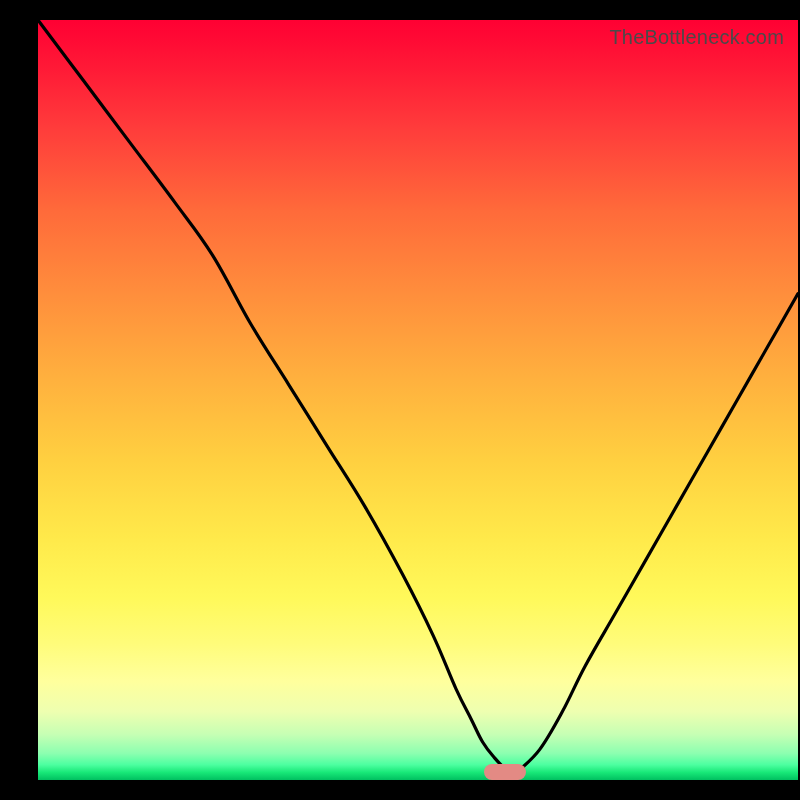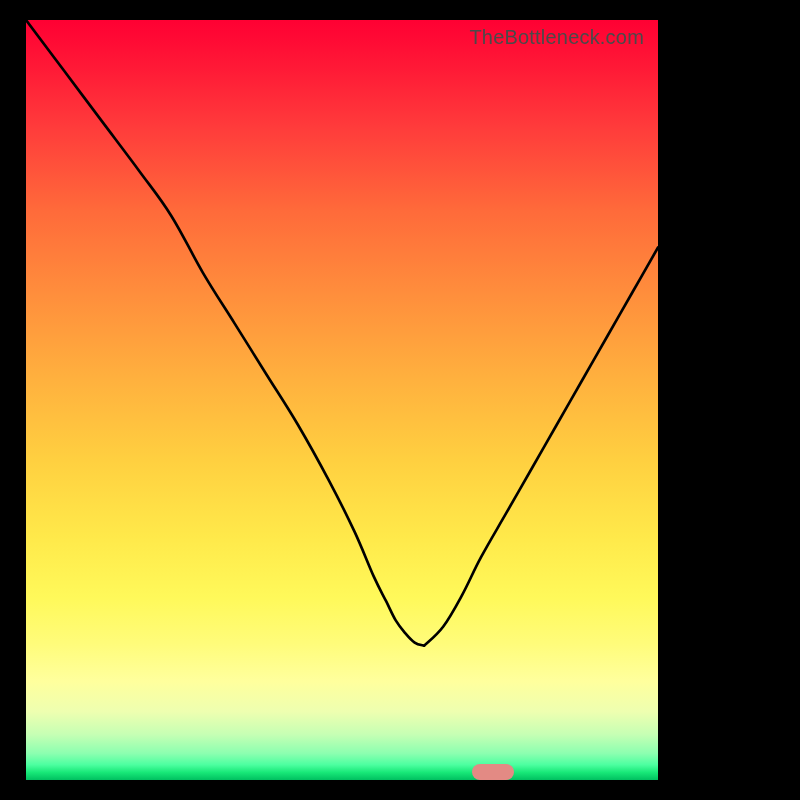--- a/index.html
+++ b/index.html
@@ -14,23 +14,23 @@
   .frame {
     position: absolute;
     left: 10px;
     top: 10px;
     width: 780px;
     height: 780px;
     background: #000;
   }
   .plot-area {
     position: absolute;
-    left: 16px;
+    left: 28px;
     top: 10px;
-    width: 632px;
+    width: 760px;
     height: 760px;
     overflow: hidden;
   }
   
   .gradient {
     position: absolute;
     inset: 0;
     background: linear-gradient(
       to bottom,
       #ff0033 0%,

